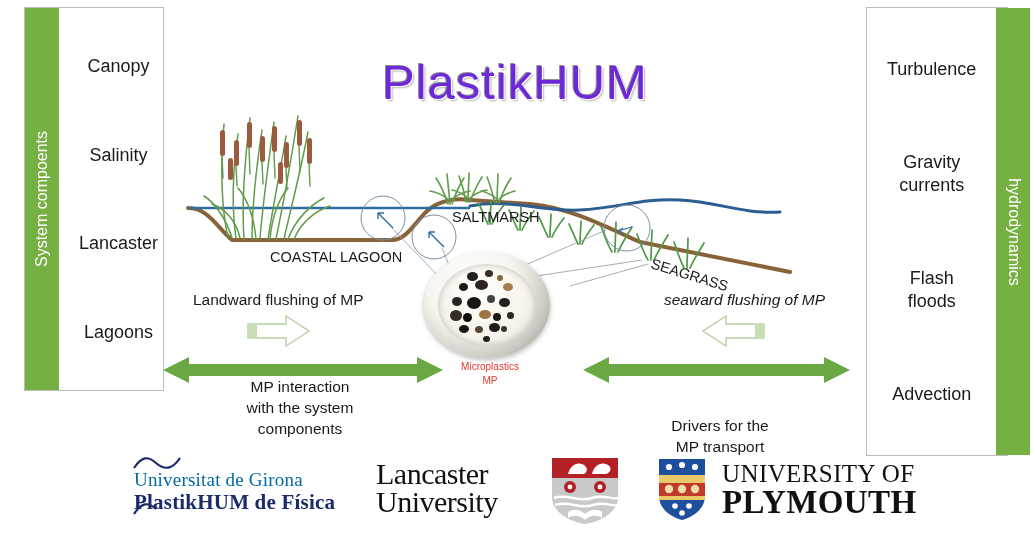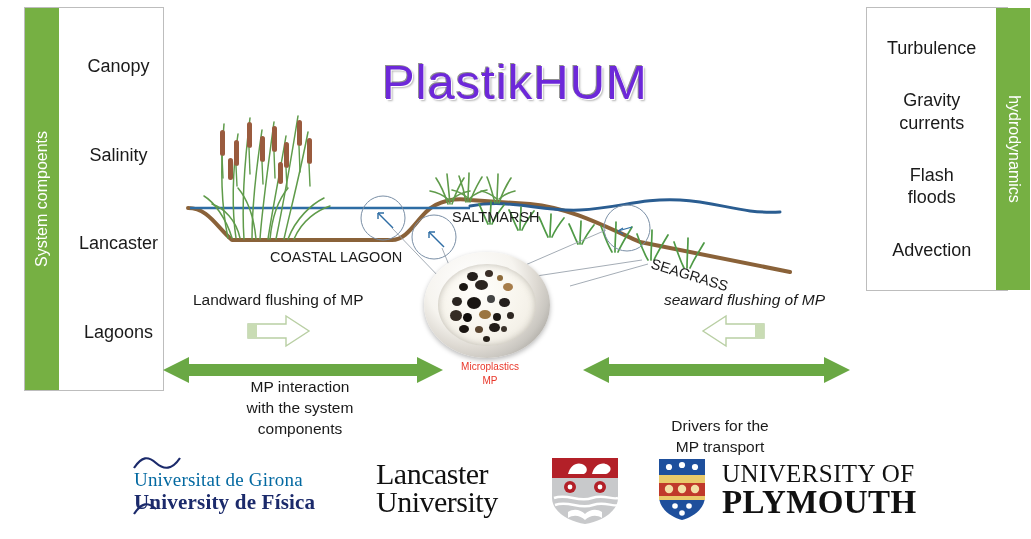--- a/index.html
+++ b/index.html
@@ -16,21 +16,21 @@
   .panel-bar span{
     color:#ffffff;font-size:16px;white-space:nowrap;
     transform:rotate(-90deg);
   }
   .panel-bar.right span{transform:rotate(90deg);}
   .panel-list{flex:1;display:flex;flex-direction:column;justify-content:space-around;
     align-items:center;padding:14px 20px;}
   .panel-list div{font-size:18px;color:#1a1a1a;text-align:center;line-height:1.25;}
 
   #panel-left{left:24px;top:7px;width:140px;height:384px;}
-  #panel-right{left:866px;top:7px;width:142px;height:284px;}
+  #panel-right{left:866px;top:7px;width:142px;height:449px;}
 
   
   #title{
     position:absolute;left:355px;top:42px;width:320px;text-align:center;
     font-size:49px;color:#6d28d9;letter-spacing:1px;
     text-shadow:1px 1px 0 #ffffff, 2px 2px 2px rgba(120,120,120,.55), -1px -1px 0 #8f8f8f;
     margin-top:12px;
   }
 
   
@@ -297,21 +297,21 @@
     <div>Drivers for the</div>
     <div>MP transport</div>
   </div>
 
   <div class="logo" id="logo-girona">
     <svg width="232" height="68" viewBox="0 0 232 68" style="position:absolute;left:0;top:0;">
       <path d="M12,16 C 20,4 26,4 34,11 C 42,18 50,18 58,6" fill="none" stroke="#1b2a6b" stroke-width="2.2"></path>
       <path d="M12,62 C 20,50 26,50 34,57" fill="none" stroke="#1b2a6b" stroke-width="2.2"></path>
     </svg>
     <div class="gir-t1" style="position:absolute;left:12px;top:17px;">Universitat de Girona</div>
-    <div class="gir-t2" style="position:absolute;left:12px;top:38px;">University de Física</div>
+    <div class="gir-t2" style="position:absolute;left:12px;top:38px;">PlastikHUM de Física</div>
   </div>
 
   <div class="logo" id="logo-lancaster">
     <div class="lanc-t" style="position:absolute;left:0;top:8px;">Lancaster</div>
     <div class="lanc-t" style="position:absolute;left:0;top:36px;">University</div>
     <svg width="74" height="72" viewBox="0 0 74 72" style="position:absolute;left:172px;top:2px;">
       <path d="M4,4 L 70,4 L 70,44 C 70,58 52,68 37,70 C 22,68 4,58 4,44 Z" fill="#c8c9cb"></path>
       <path d="M4,4 L 70,4 L 70,24 L 4,24 Z" fill="#b32028"></path>
       <path d="M20,20 C 22,12 28,8 34,10 C 40,12 40,18 36,20 Z" fill="#ffffff"></path>
       <path d="M44,20 C 46,11 54,7 60,11 C 65,14 62,19 58,20 Z" fill="#ffffff"></path>

